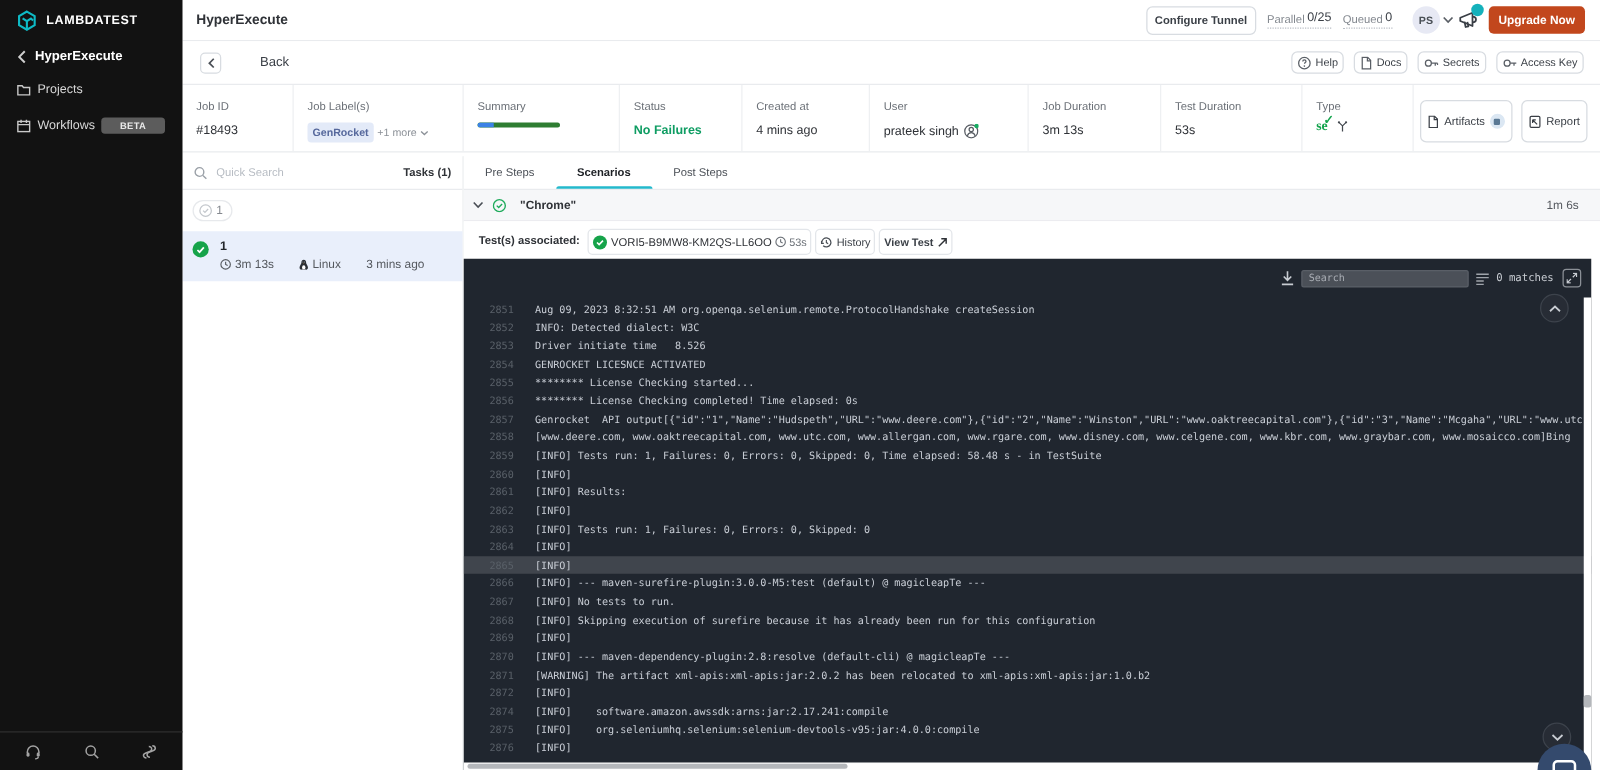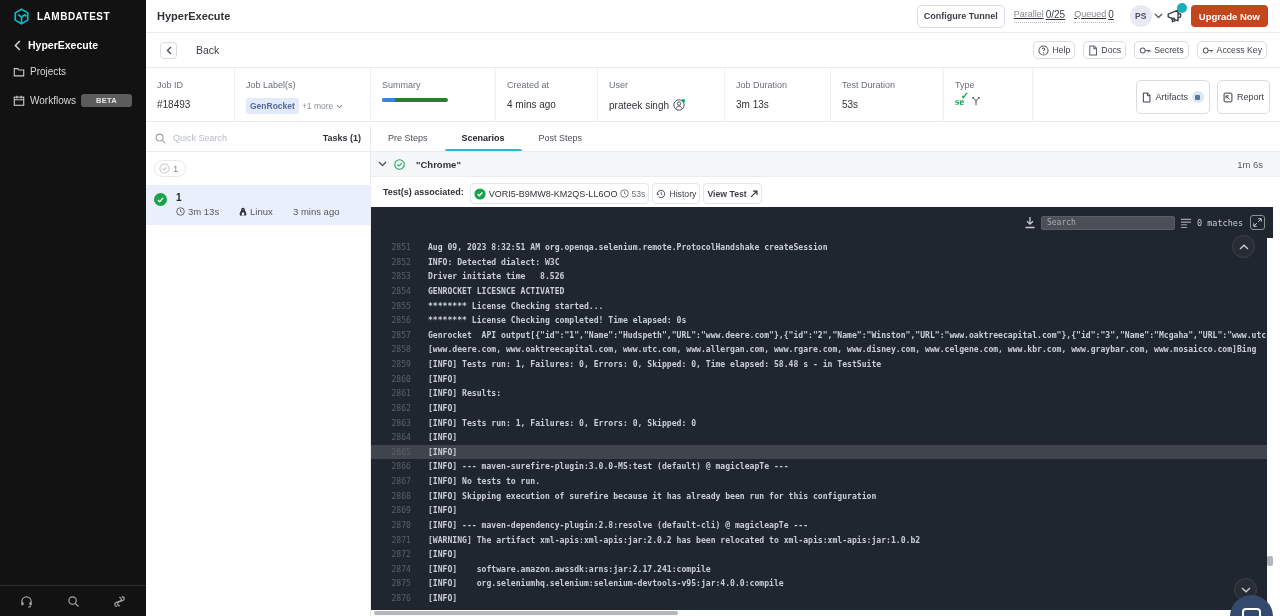--- a/index.html
+++ b/index.html
@@ -24,33 +24,33 @@
 
 
 .main { flex:1; display:flex; flex-direction:column; height:616px; min-width:0; }
 
 
 .topbar { height:33px; border-bottom:1px solid #e9ebee; display:flex; align-items:center; padding:0 12px 0 11px; background:#fff; }
 .page-title { font-size:11px; font-weight:bold; color:#2f3237; }
 .topbar-right { margin-left:auto; display:flex; align-items:center; }
 .btn-outline { border:1px solid #d8dce1; border-radius:5px; background:#fff; display:flex; align-items:center; gap:4px; color:#3a3f46; font-weight:bold; cursor:pointer; font-family:"Liberation Sans",sans-serif;justify-content:flex-end; }
 .cfg-btn { height:23px; padding:0 6px; font-size:9px; }
-.stat-pair { display:flex; align-items:flex-start; gap:2px; margin-left:9px; border-bottom:1px dotted #b9bec5; padding-bottom:2px; cursor:default;text-decoration:underline; }
+.stat-pair { display:flex; align-items:center; gap:2px; margin-left:9px; border-bottom:1px dotted #b9bec5; padding-bottom:2px; cursor:default; }
 .stat-label { color:#83888f; font-size:9px; }
 .stat-value { color:#3a3f46; font-size:10px; }
 .avatar { width:22px; height:22px; border-radius:50%; background:#e7e9f4; color:#4a5056; font-size:8.5px; font-weight:bold; display:flex; align-items:center; justify-content:center; margin-left:16px; cursor:pointer; }
 .chev-down { margin-left:2px; cursor:pointer; display:flex; }
 .megaphone { position:relative; margin-left:3px; cursor:pointer; display:flex; }
 .mega-dot { position:absolute; right:-3px; top:-5px; width:10px; height:10px; background:#14b1bb; border-radius:50%; }
 .upgrade-btn { margin-left:7px; height:22px; background:#c2471d; color:#fff; border:none; border-radius:4px; font-weight:bold; font-size:9.5px; padding:0 8px; cursor:pointer; }
 
 
 .toolbar2 { height:35px; border-bottom:1px solid #e9ebee; display:flex; align-items:center; padding:0 13px 0 14px; background:#fff; }
 .back-sq { width:17px; height:17px; border:1px solid #d8dce1; border-radius:4px; display:flex; align-items:center; justify-content:center; cursor:pointer; background:#fff; }
-.back-label { margin-left:8px; font-size:10.5px; color:#3a3f46;padding-left:11px; }
+.back-label { margin-left:20px; font-size:10.5px; color:#3a3f46;padding-left:11px; }
 .toolbar2-right { margin-left:auto; display:flex; align-items:center; gap:8px; }
 .mini-btn { height:18px; padding:0 4px; font-size:8.7px; font-weight:normal; gap:3px; }
 
 
 .jobbar { height:54px; margin-bottom:3px; border-bottom:1px solid #e9ebee; display:flex; background:#fff; }
 .jcol { padding:12px 0 0 11px; border-left:1px solid #eef0f2; }
 .jcol:first-child { border-left:none; padding-left:11px; }
 .jlabel { color:#6b7077; font-size:9px; }
 .jval { margin-top:9px; color:#2f3237; font-size:10px; display:flex; align-items:center; }
 .label-badge { background:#e3eaf8; color:#56689c; font-size:8.5px; padding:3px 4px; border-radius:3px; font-weight:bold; }
@@ -109,21 +109,21 @@
 .logwrap { flex:1 1 auto; min-height:0; position:relative; background:#20262f; display:flex; flex-direction:column; margin-right:7px; }
 .log-toolbar { height:31px; display:flex; align-items:center; justify-content:flex-end; padding:0 8px; gap:5px; flex:0 0 31px; }
 .log-search { width:134px; height:14px; background:#4b5058; border:1px solid #5a5f67; border-radius:2px; color:#d6dae0; font-size:8px; padding:0 5px; outline:none; font-family:"DejaVu Sans Mono",monospace; }
 .log-search::placeholder { color:#a9adb4; }
 .log-matches { color:#c8ccd2; font-size:8.5px; font-family:"DejaVu Sans Mono",monospace; margin-left:0; }
 .log-expand { width:15px; height:15px; margin-left:2px; border:1px solid #8b9097; border-radius:3px; display:flex; align-items:center; justify-content:center; cursor:pointer; background:transparent; }
 .log-body { flex:1; overflow:hidden; position:relative; font-family:"DejaVu Sans Mono",monospace; font-size:8.1px; line-height:14.63px; color:#c9ced6; padding-top:2px; }
 .log-line { display:flex; white-space:pre; }
 .log-line.hl { background:#40454d; }
 .ln { width:40px; flex:0 0 40px; text-align:right; color:#596068; user-select:none; }
-.lt { padding-left:17px;font-weight:bold; }
+.lt { padding-left:17px; }
 .scrollbtn { position:absolute; width:23px; height:23px; border-radius:50%; background:#272c35; border:1.5px solid #3d434c; display:flex; align-items:center; justify-content:center; cursor:pointer; z-index:3; }
 .scroll-up { right:18px; top:28px; }
 .scroll-down { right:16px; bottom:15px; }
 .vscroll { position:absolute; right:0; top:31px; bottom:0; width:6px; background:#fff; }
 .vthumb { position:absolute; left:0; width:6px; height:10px; background:#b4b7bb; top:318px; border-radius:2px; }
 .hscroll { height:6px; background:#fdfdfd; flex:0 0 6px; position:relative; }
 .hthumb { position:absolute; left:3px; top:1px; width:304px; height:4px; background:#b4b7bb; border-radius:2px; }
 
 
 .chat-widget { position:absolute; right:7px; bottom:-22px; width:43px; height:43px; border-radius:50%; background:#344a6d; z-index:9; display:flex; justify-content:center; padding-top:13px; }
@@ -270,20 +270,24 @@
           <svg width="7" height="5" viewBox="0 0 8 5" style="margin-left:3px">
               <path d="M1 1l3 2.8L7 1" stroke="#8b9097" stroke-width="1.2" fill="none"></path>
             </svg>
         </div>
       </div>
       <div class="jcol" style="width:125px">
         <div class="jlabel">Summary</div>
         <div class="progress">
             <span class="blue"></span>
           </div>
+      </div>
+      <div class="jcol" style="width:98px">
+        <div class="jlabel">Status</div>
+        <div class="jval status-ok">No Failures</div>
       </div>
       <div class="jcol" style="width:102px">
         <div class="jlabel">Created at</div>
         <div class="jval">4 mins ago</div>
       </div>
       <div class="jcol" style="width:127px">
         <div class="jlabel">User</div>
         <div class="jval">
             <span>prateek singh</span>
             <span class="user-av">

